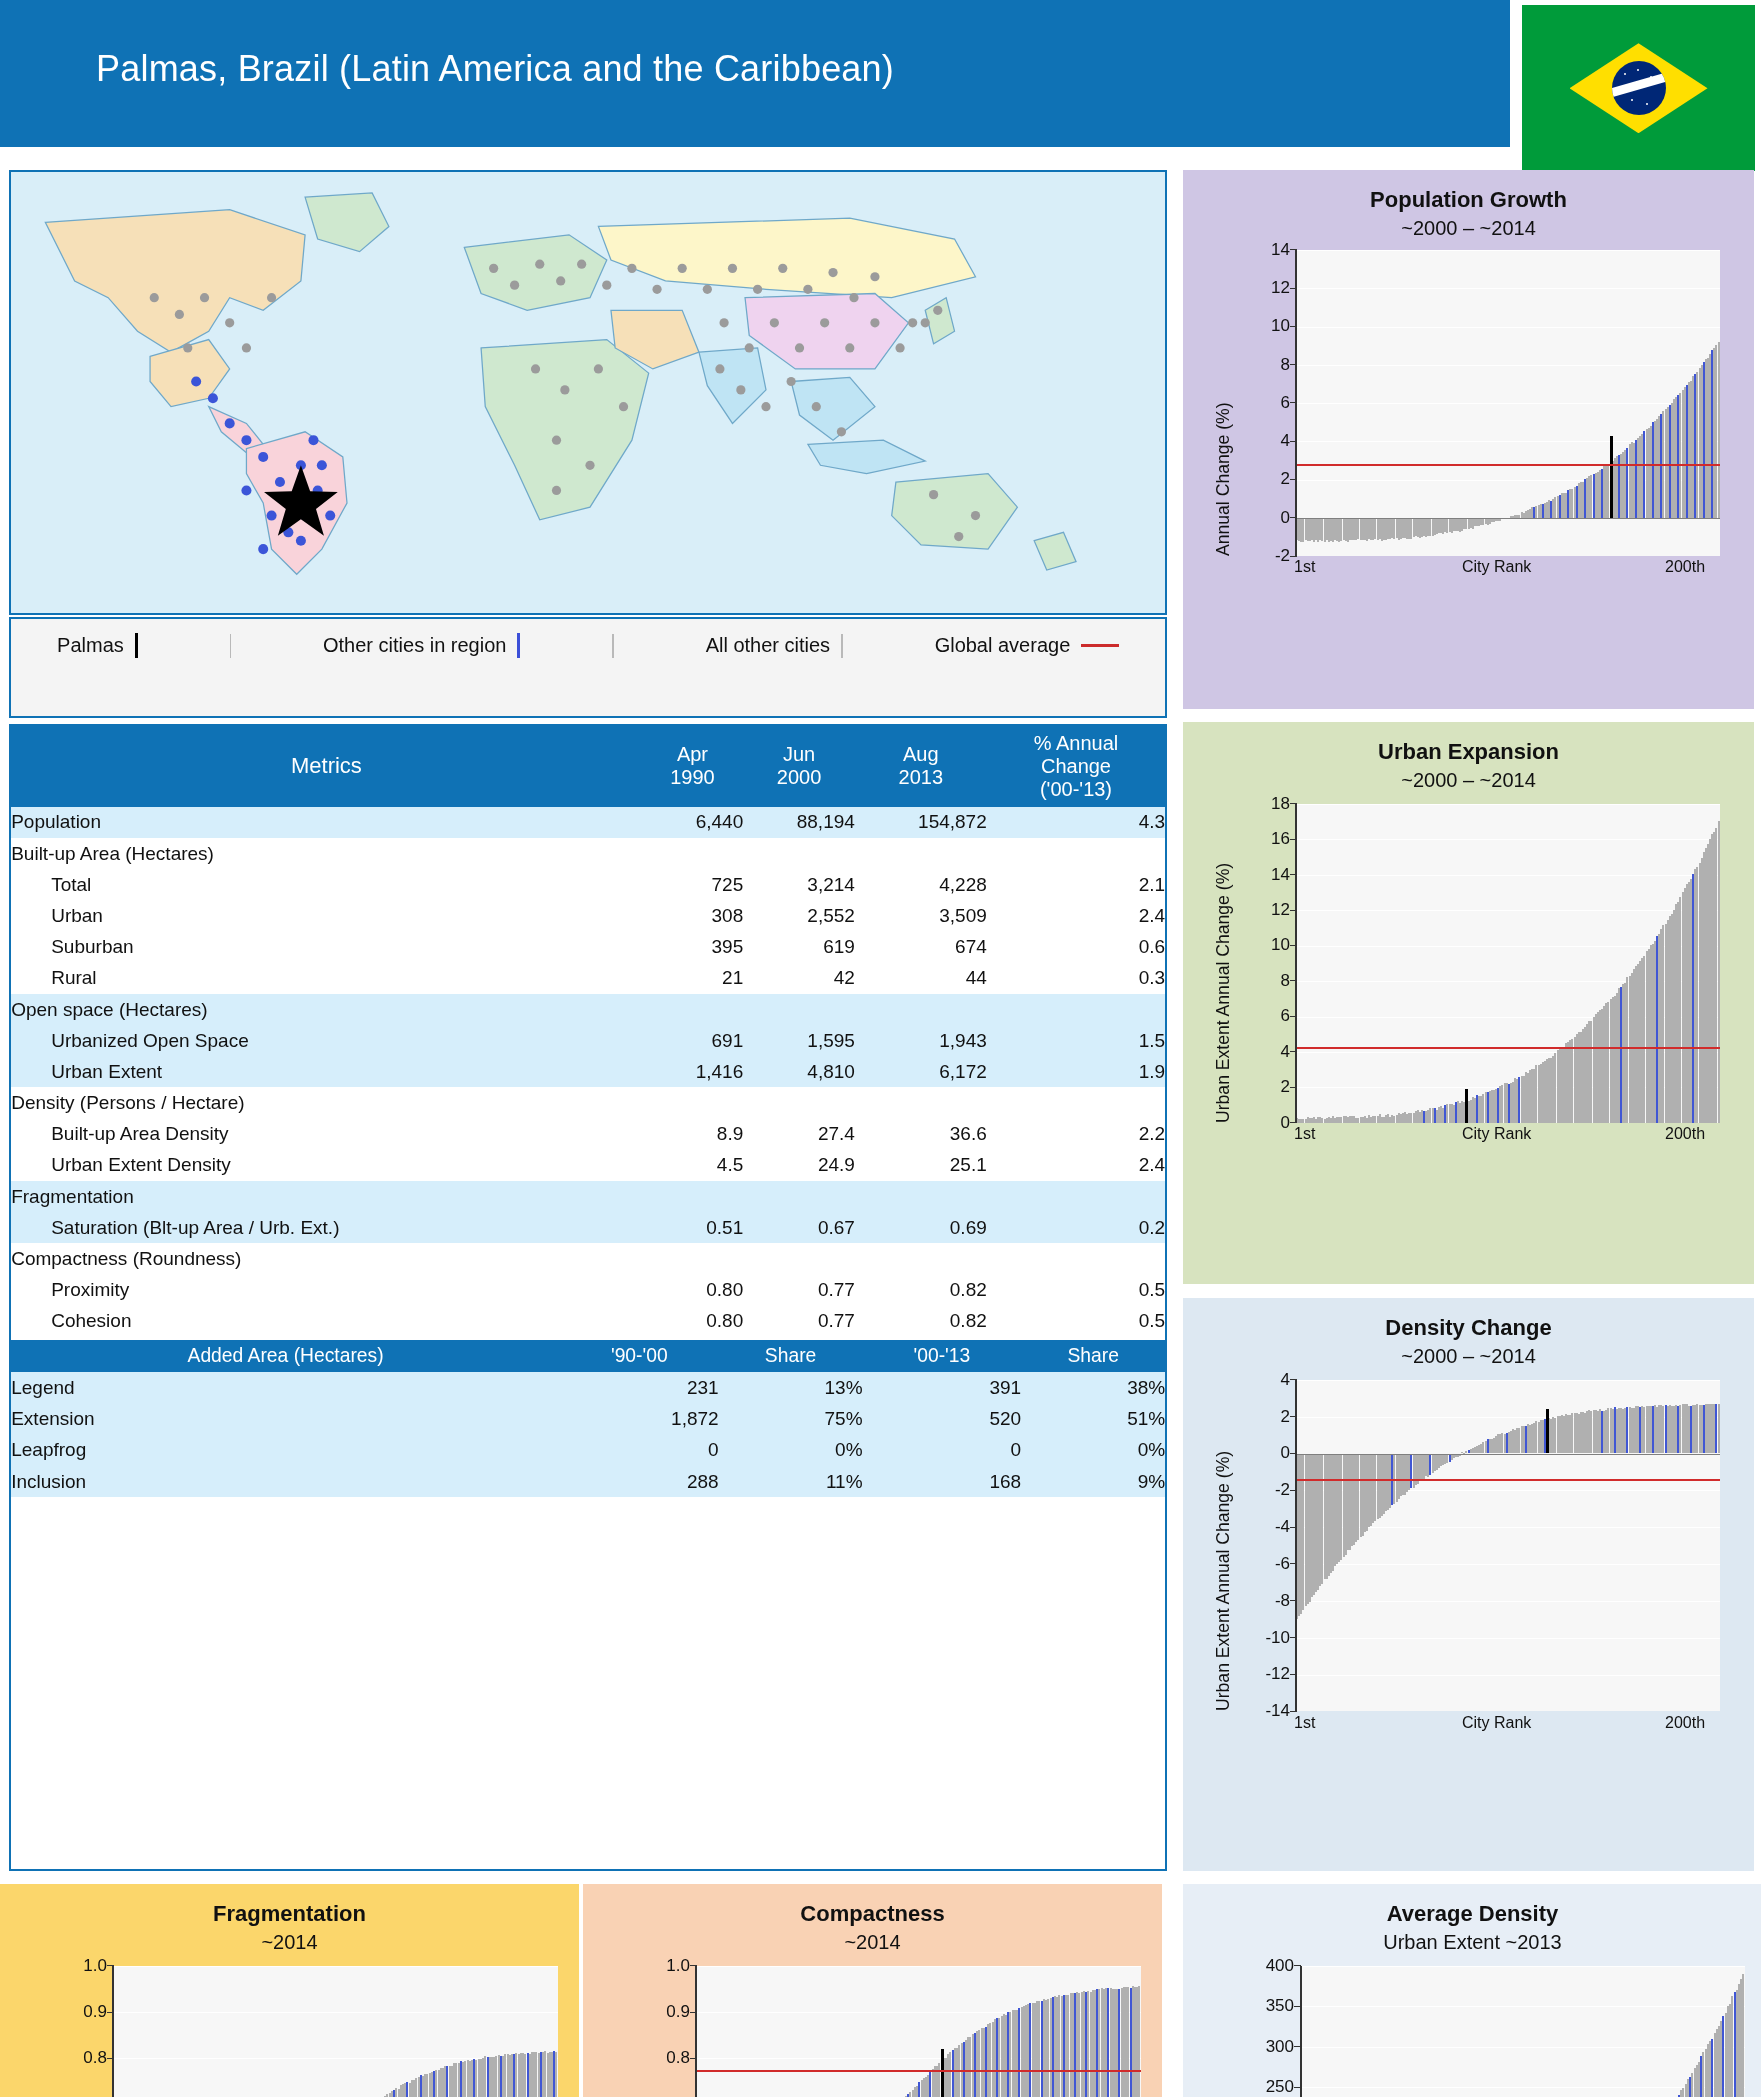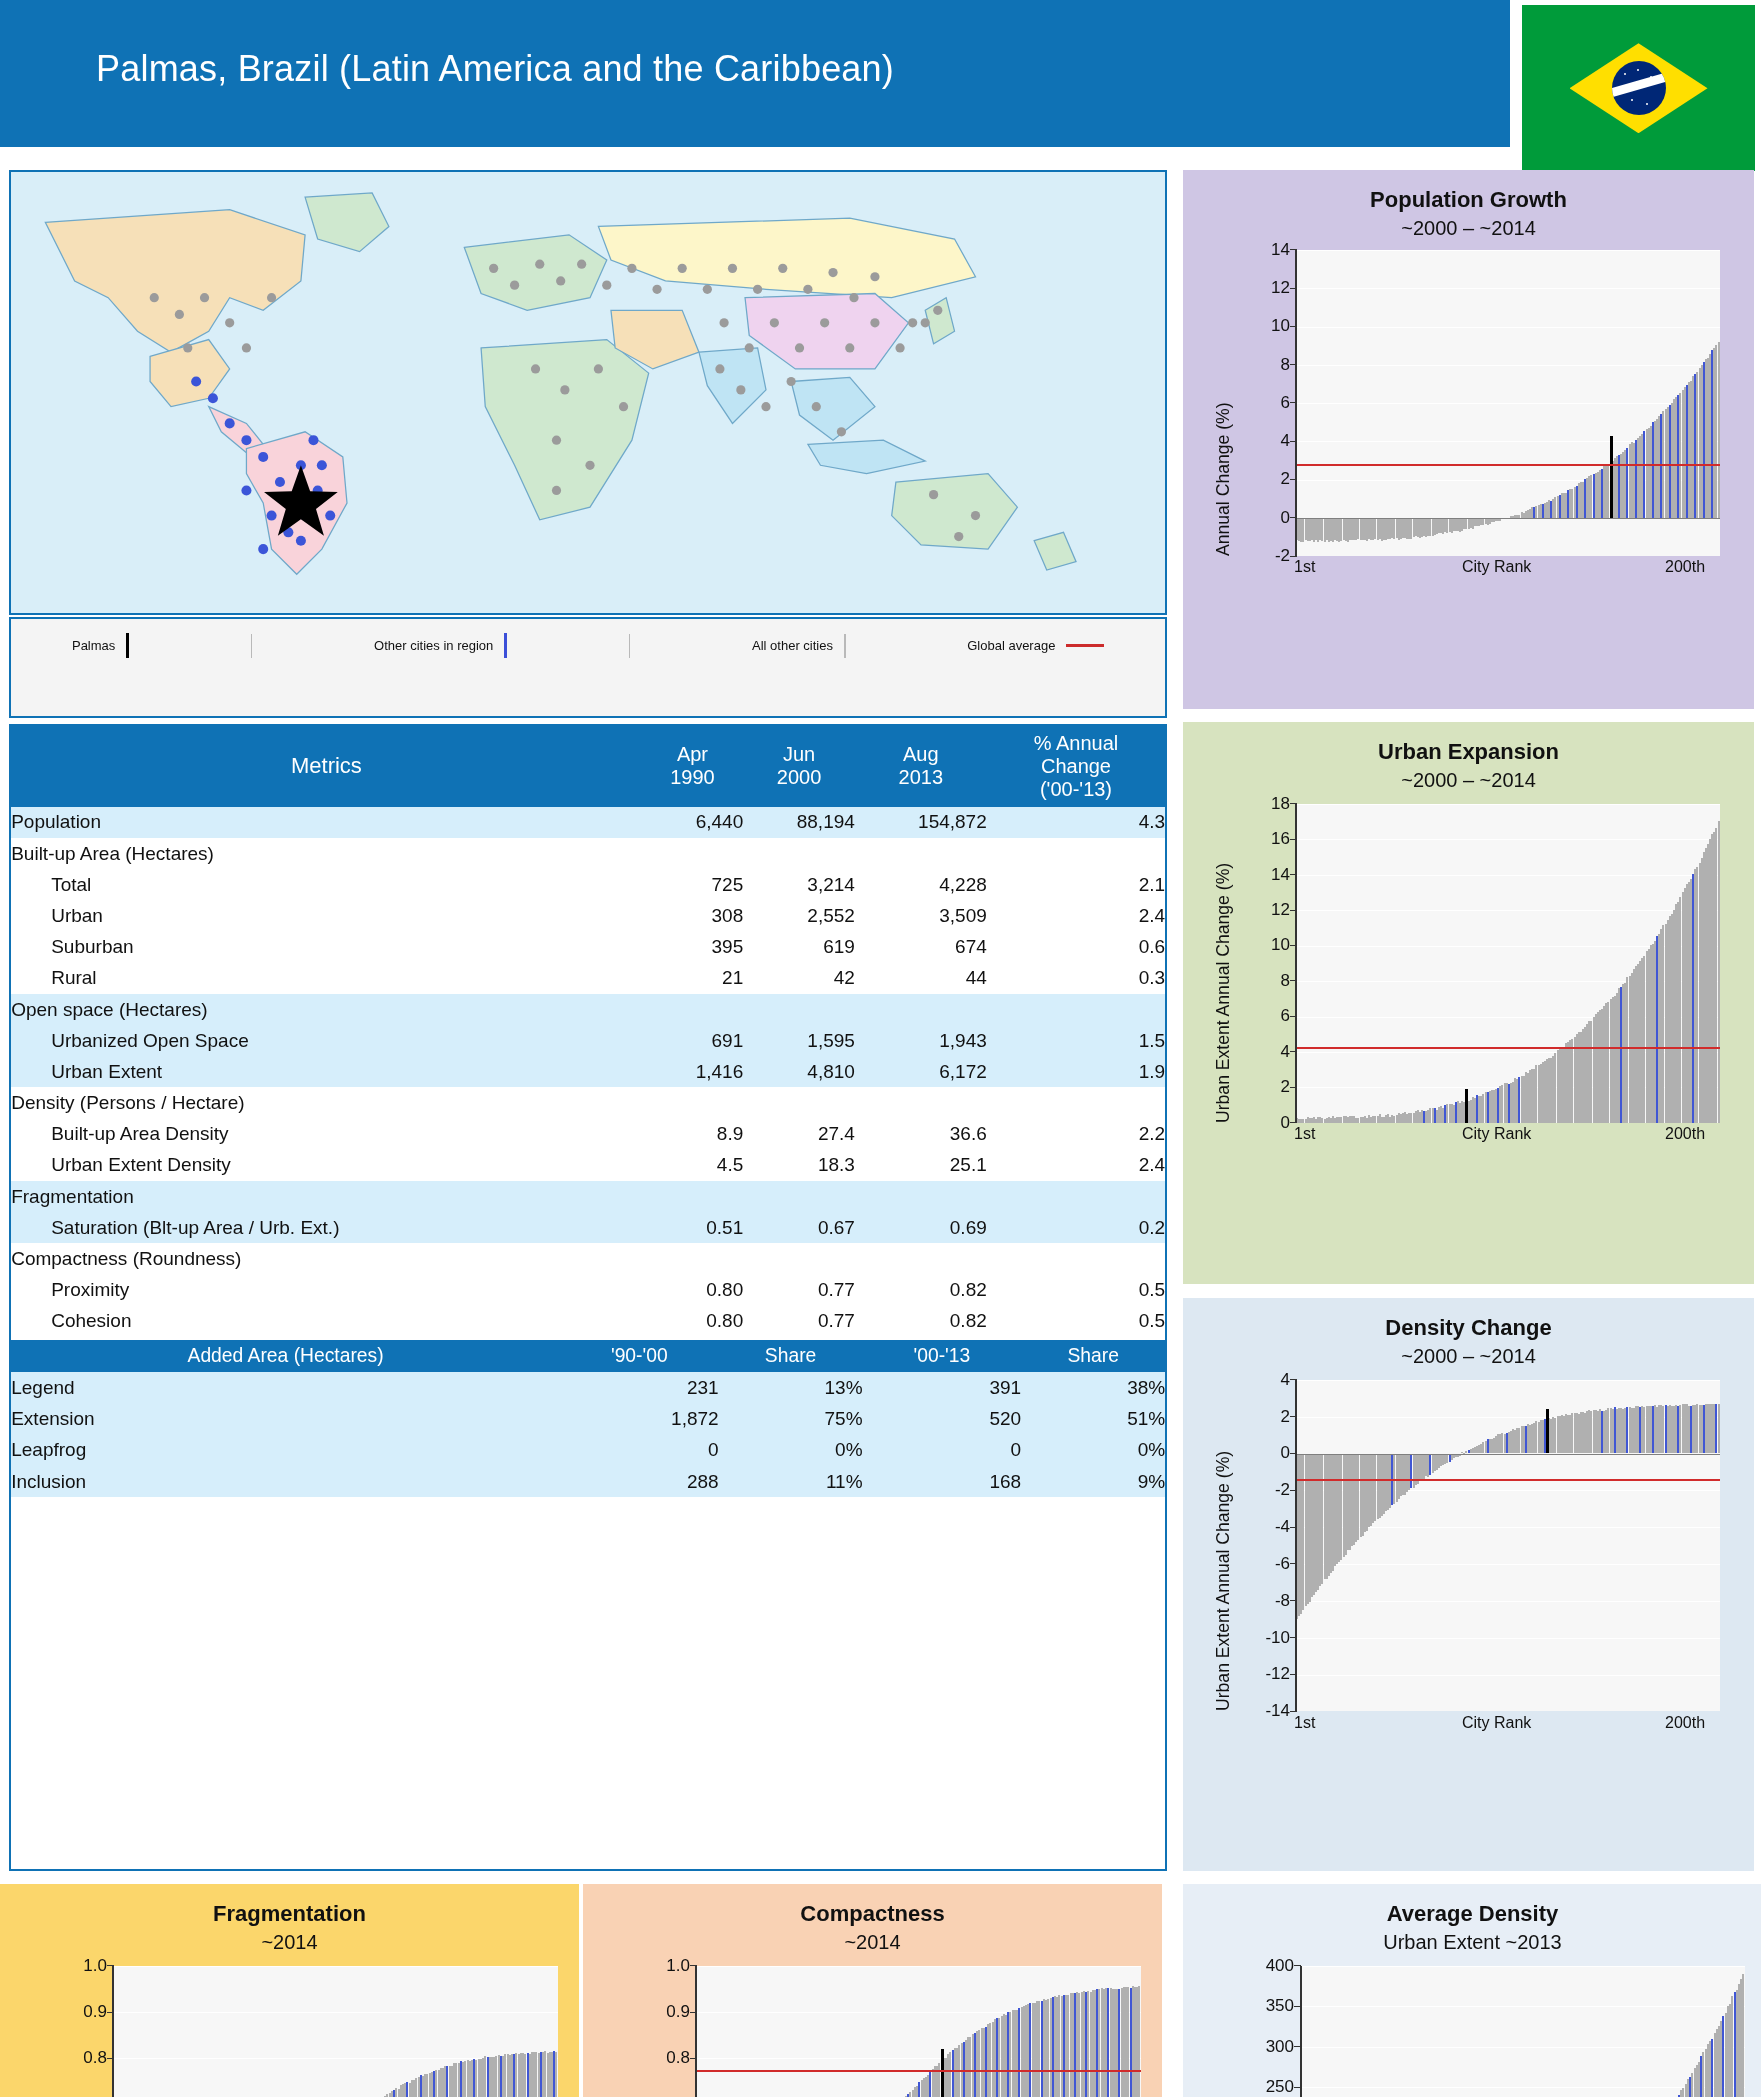--- a/index.html
+++ b/index.html
@@ -47,21 +47,21 @@
   .map-img{position:absolute;left:0;top:0;width:100%;height:419px;overflow:hidden;background:#d9eef8;}
   .legend{
     position:absolute;left:9.2px;top:617px;width:1158px;height:101px;
     background:#f4f4f4;border:2.5px solid #0f72b5;box-sizing:border-box;
   }
   .legend-title{
     text-align:center;font-size:19.3px;font-weight:bold;color:#111;margin-top:9.2px;
   }
   .legend-row{
     display:flex;align-items:center;justify-content:space-around;margin-top:14.3px;
-    font-size:13px;color:#111;
+    font-size:20px;color:#111;
   }
   .legend-item{display:flex;align-items:center;gap:11px;}
   .sep{width:1.7px;height:24px;background:#b9b9b9;}
   .mark-black{width:2.9px;height:25px;background:#000;}
   .mark-blue{width:2.9px;height:25px;background:#3b4fd8;}
   .mark-red{width:38px;height:2.9px;background:#cc2b2b;}
 
   
   .table-wrap{
     position:absolute;left:9.2px;top:724px;width:1158px;height:1147px;
@@ -367,21 +367,21 @@
           <tr class="row white">
             <td class="lbl indent">Built-up Area Density</td>
             <td class="num">8.9</td>
             <td class="num">27.4</td>
             <td class="num">36.6</td>
             <td class="num">2.2</td>
           </tr>
           <tr class="row white">
             <td class="lbl indent">Urban Extent Density</td>
             <td class="num">4.5</td>
-            <td class="num">18.3</td>
+            <td class="num">24.9</td>
             <td class="num">25.1</td>
             <td class="num">2.4</td>
           </tr>
           <tr class="row shade">
             <td class="lbl">Fragmentation</td>
             <td class="num"></td>
             <td class="num"></td>
             <td class="num"></td>
             <td class="num"></td>
           </tr>

